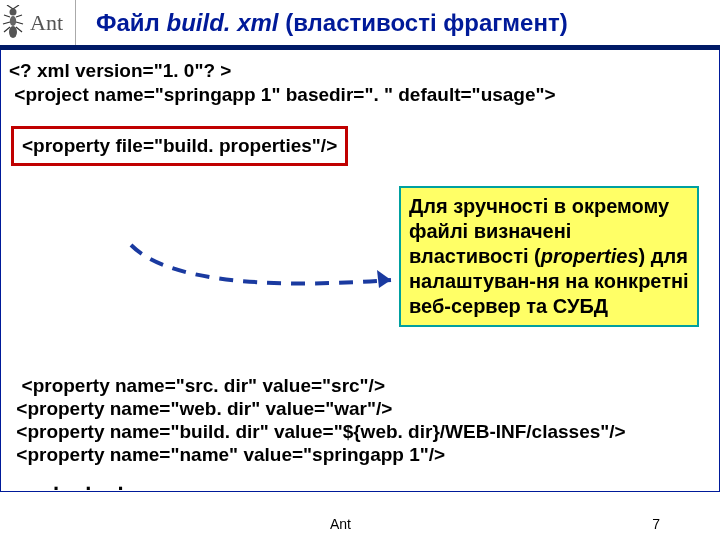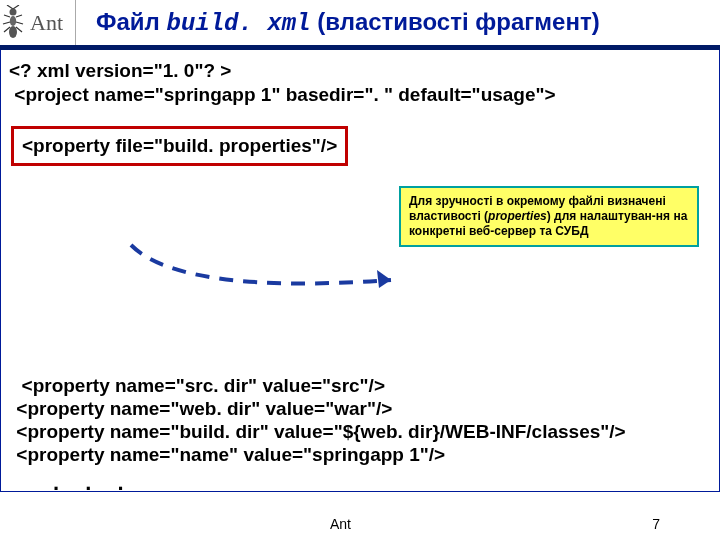--- a/index.html
+++ b/index.html
@@ -37,21 +37,21 @@
   .ant-label {
     font-family: Georgia, serif;
     font-size: 22px;
     color: #555;
   }
   .title {
     font-size: 24px;
     font-weight: bold;
     color: #001a99;
   }
-  .title .mono { font-family: Liberation Mono, monospace; font-style: italic; }
+  .title .mono { font-family: Liberation Sans, sans-serif; font-style: italic; }
   .content {
     padding: 10px 8px 0 8px;
     border: 1px solid #001a99;
     border-top: none;
     height: 442px;
     position: relative;
   }
   .code-line {
     font-family: Arial, sans-serif;
     font-weight: bold;
@@ -75,21 +75,21 @@
   .callout {
     position: absolute;
     top: 136px;
     left: 398px;
     width: 300px;
     background: #ffff66;
     border: 2px solid #00a0a0;
     padding: 6px 8px;
     font-family: Verdana, Arial, sans-serif;
     font-weight: bold;
-    font-size: 12px;
+    font-size: 20px;
     line-height: 1.25;
   }
   .callout .ital { font-style: italic; }
   .dash-arrow {
     position: absolute;
     top: 190px;
     left: 120px;
     width: 280px;
     height: 70px;
     pointer-events: none;

